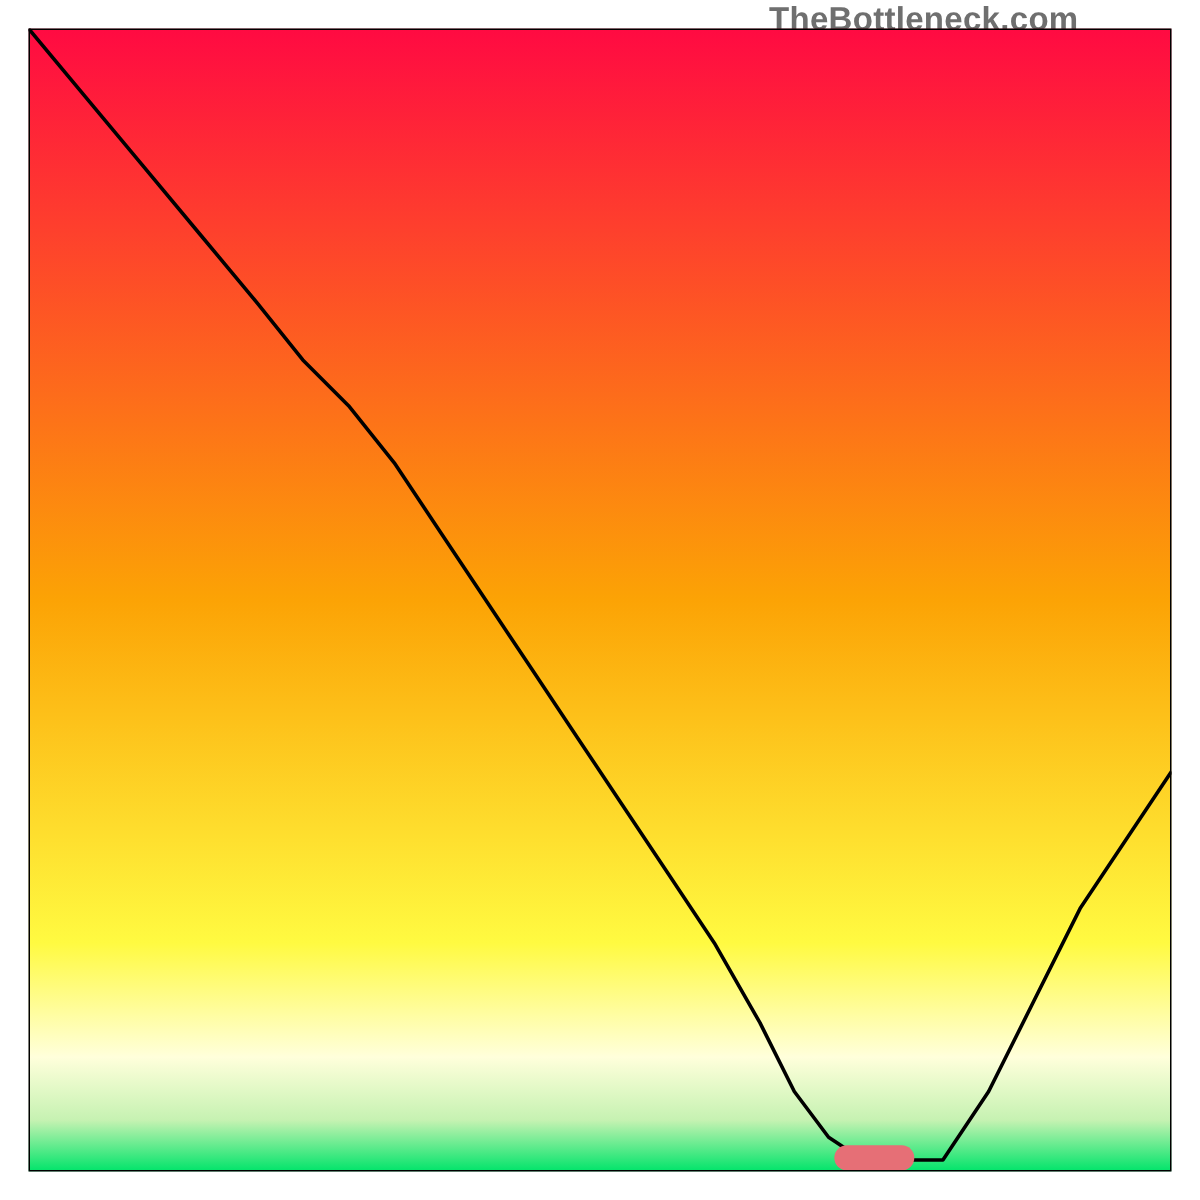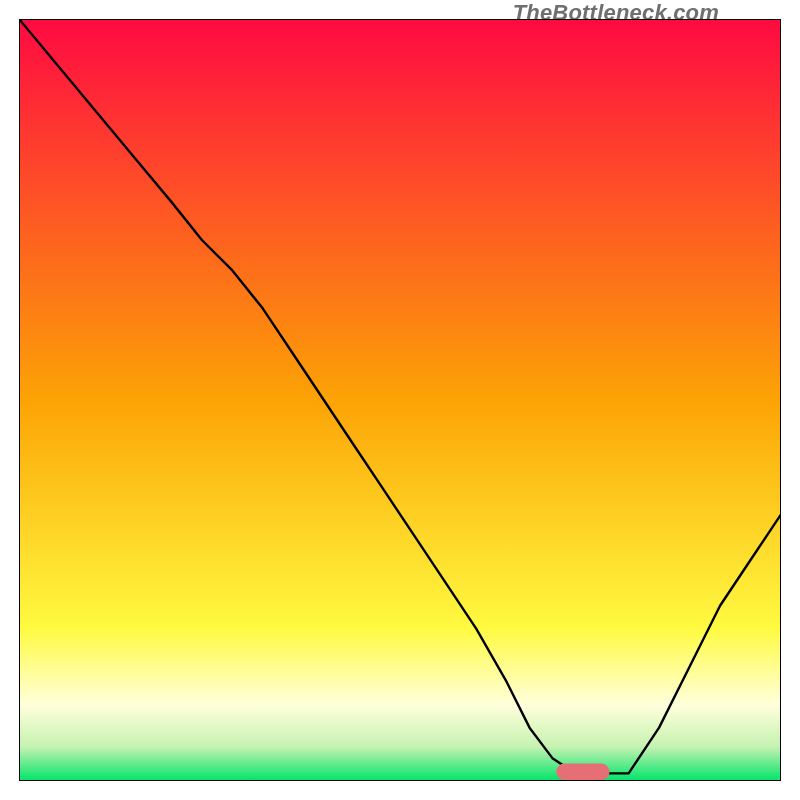--- a/index.html
+++ b/index.html
@@ -8,21 +8,20 @@
     width: 800px;
     height: 800px;
     overflow: hidden;
     background: #ffffff;
     font-family: Arial, Helvetica, sans-serif;
   }
   .chart-container {
     position: relative;
     width: 738px;
     height: 800px;
-    font-style: italic;
   }
   .plot-area {
     position: absolute;
     left: 19px;
     top: 19px;
     width: 762px;
     height: 762px;
     box-sizing: border-box;
   }
   .plot-svg {

